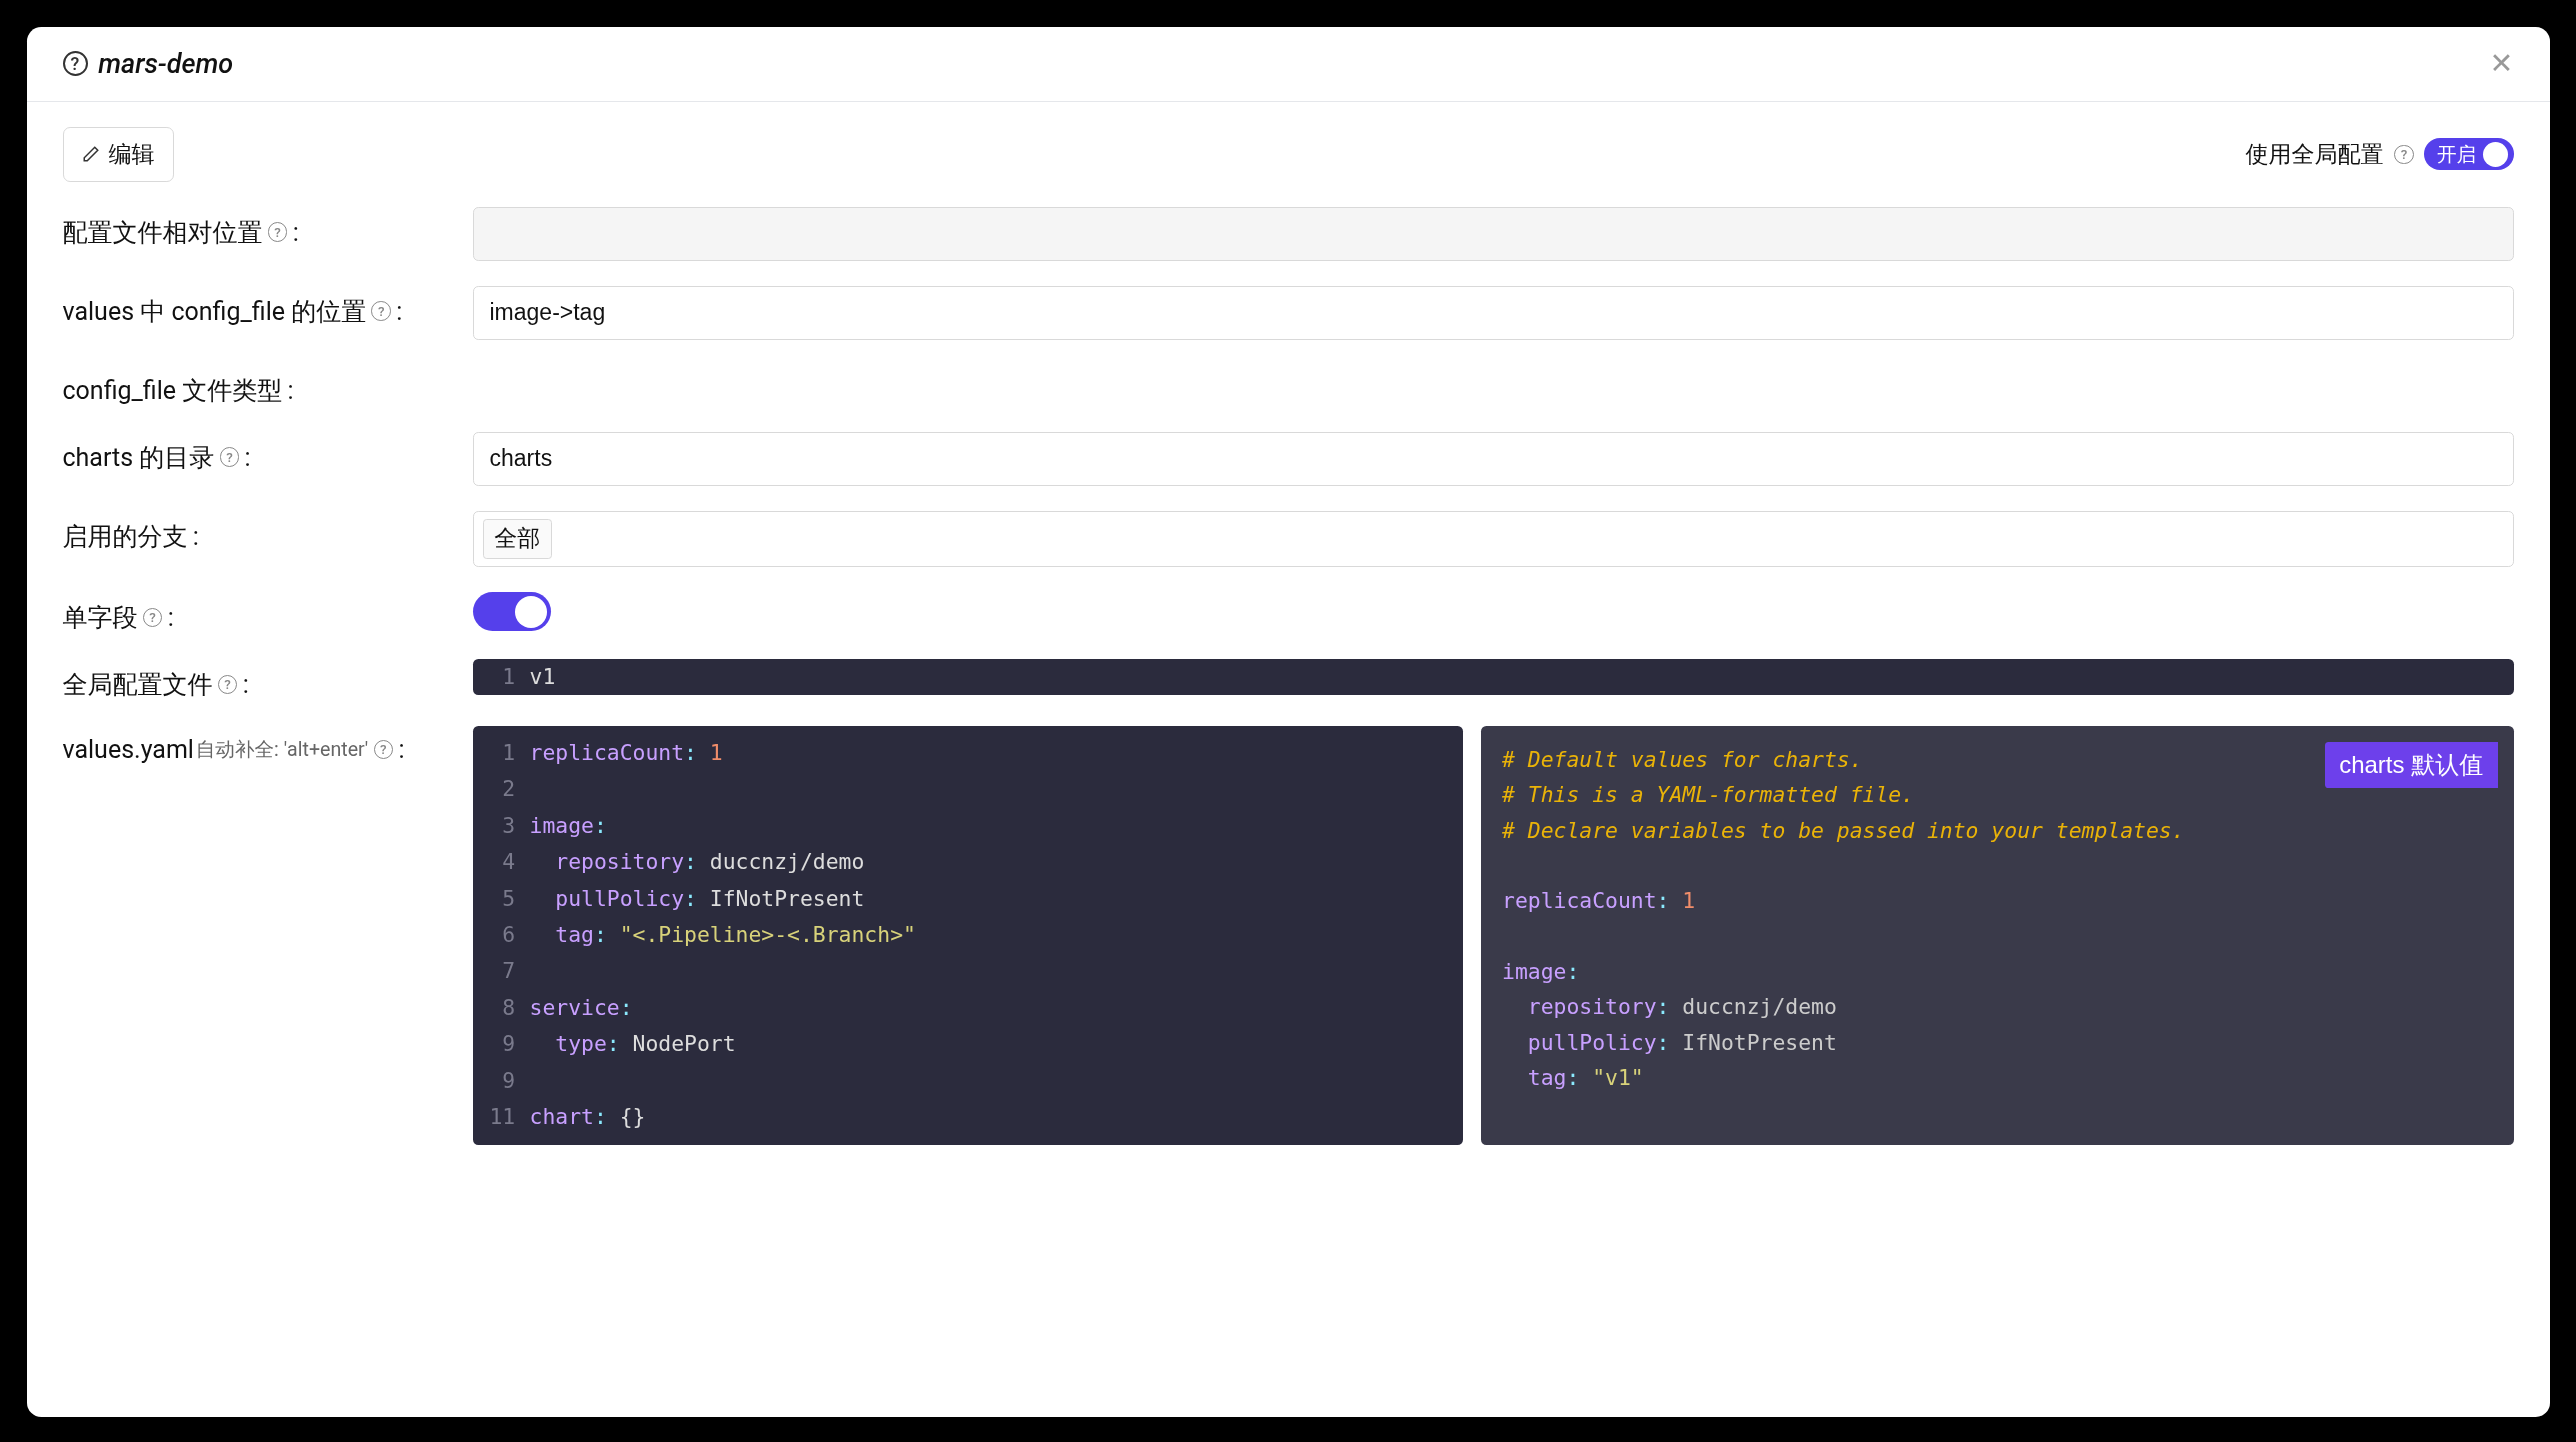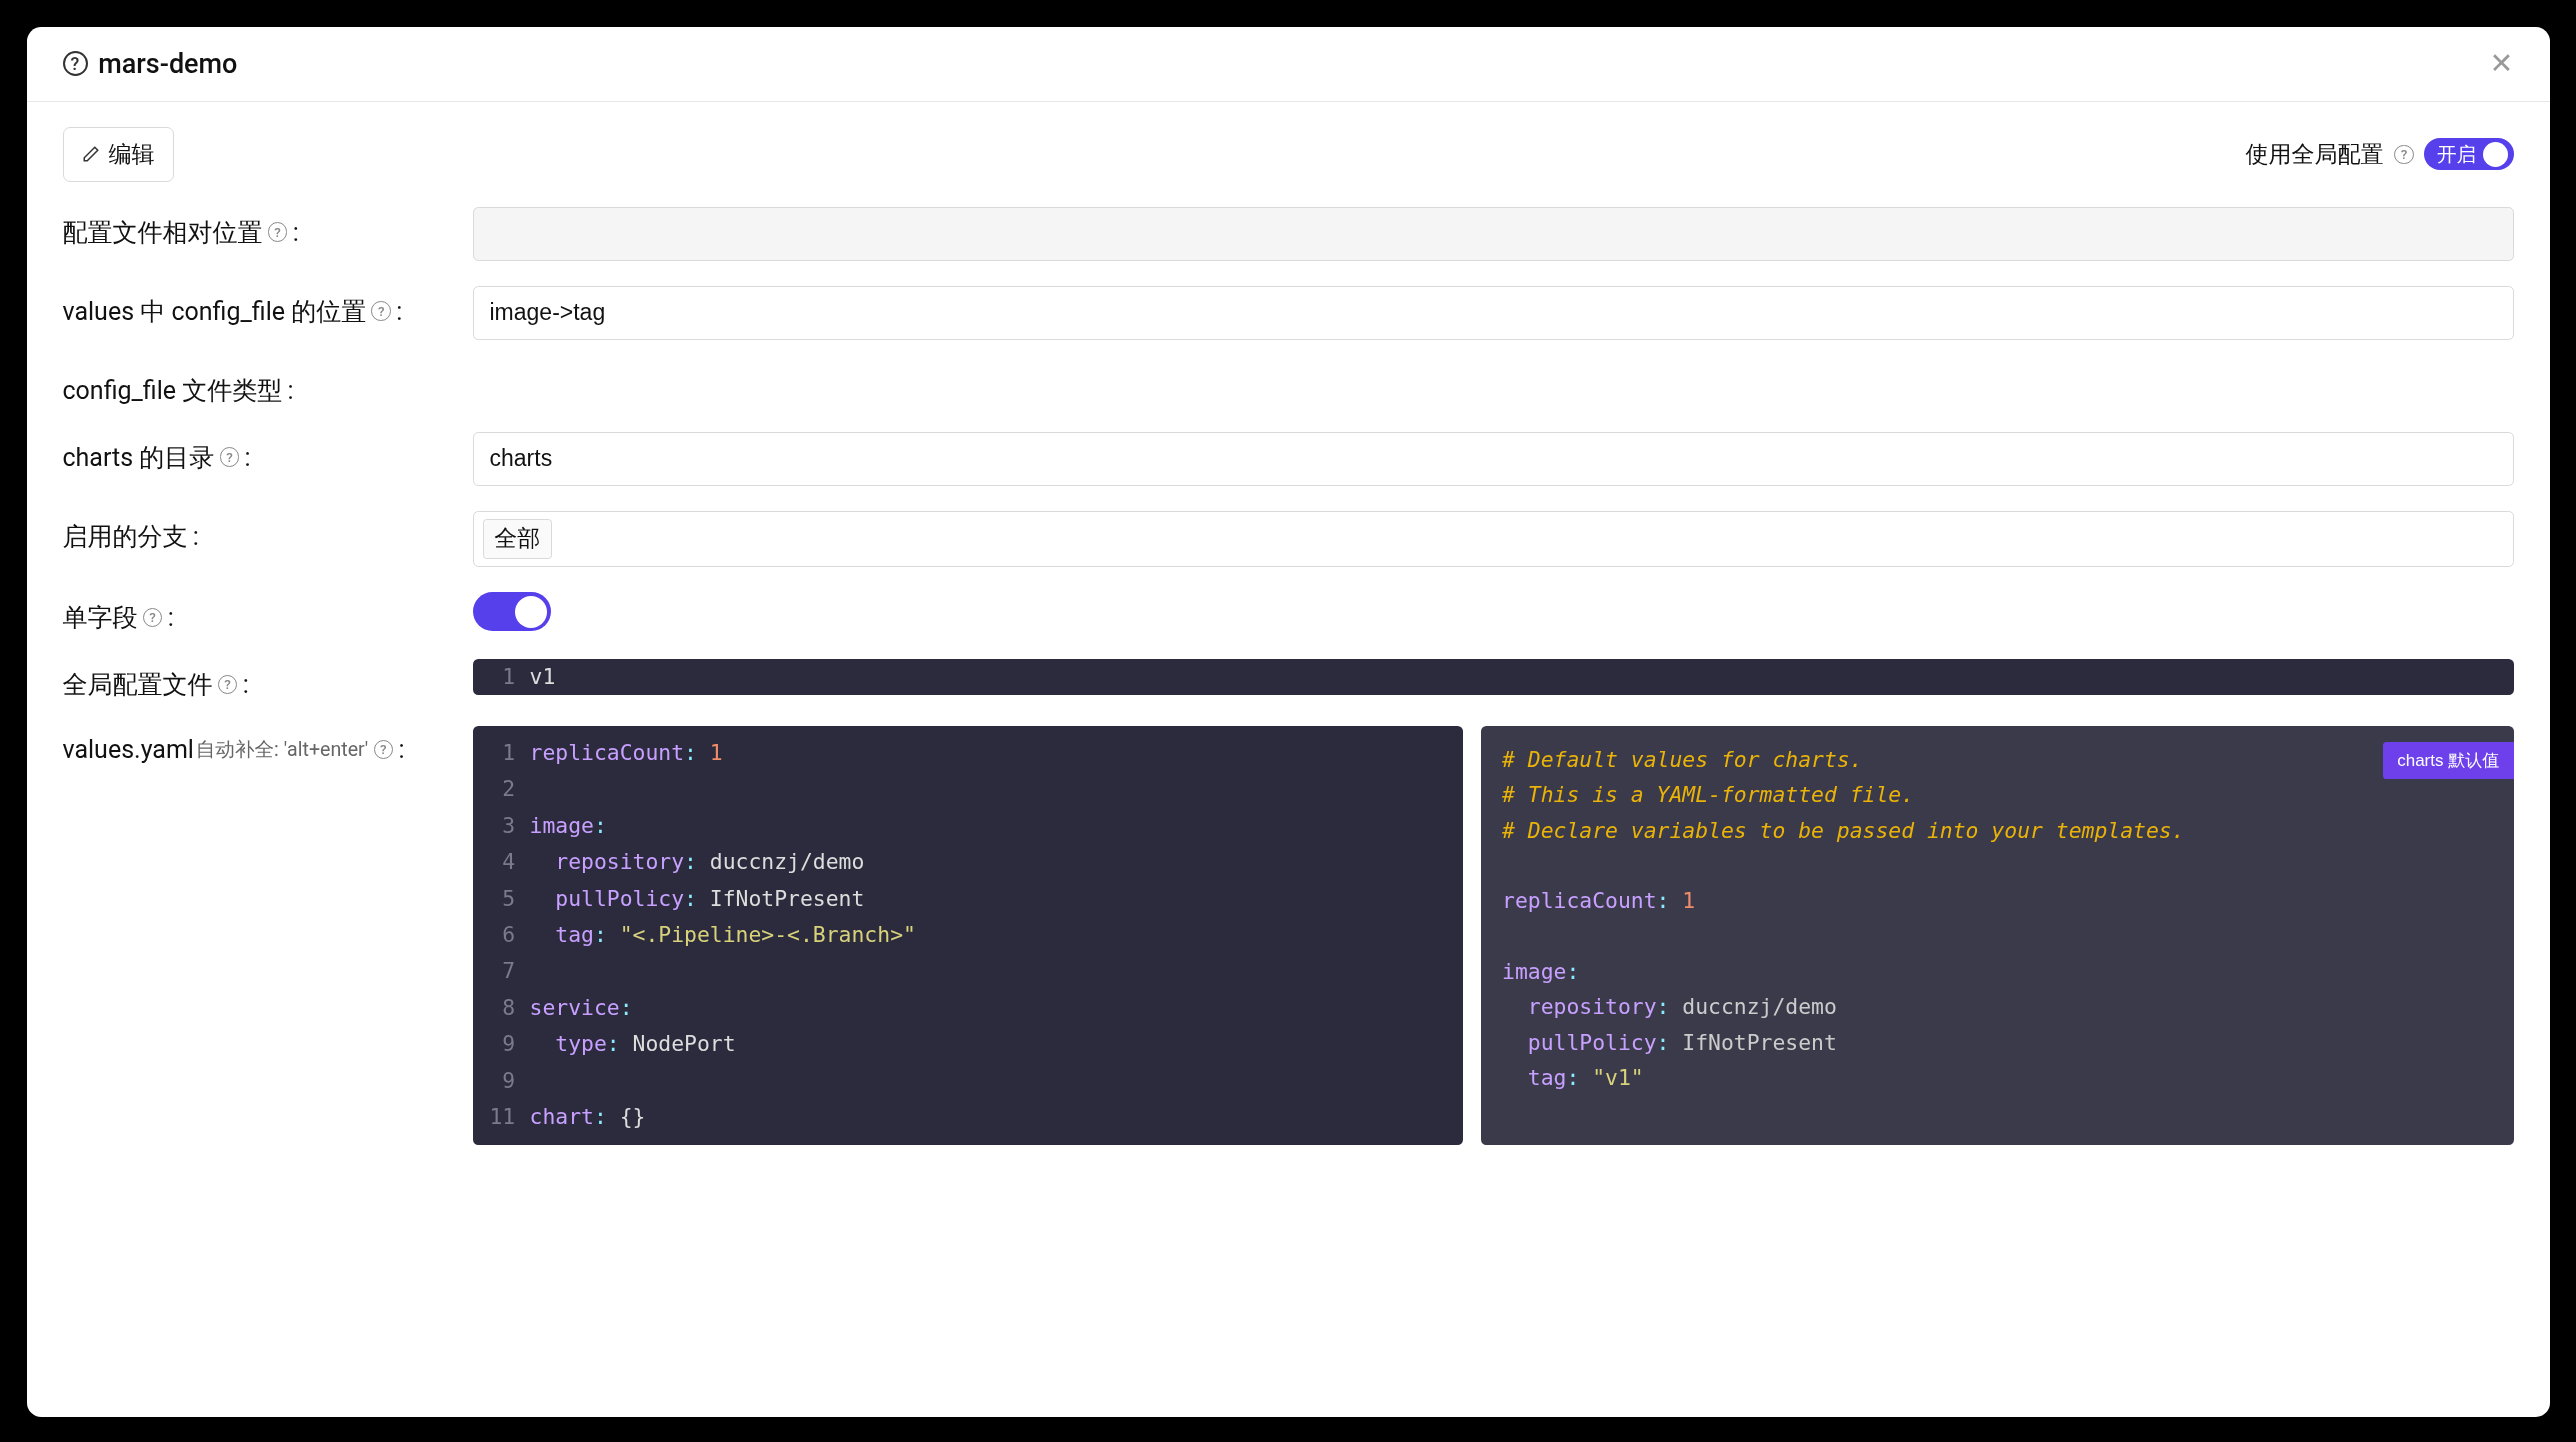--- a/index.html
+++ b/index.html
@@ -30,20 +30,21 @@
 .modal-header .title-wrap {
   display: flex;
   align-items: center;
   gap: 10.7px;
   flex: 1;
 }
 .modal-header .title {
   font-size: 27px;
   font-weight: 500;
   color: #111;
+  font-style: italic;
 }
 .help-icon {
   width: 25px;
   height: 25px;
   border: 2.2px solid #333;
   border-radius: 50%;
   display: inline-flex;
   align-items: center;
   justify-content: center;
   font-size: 18px;
@@ -240,24 +241,24 @@
   font-family: "Menlo","Monaco","Consolas",monospace;
   font-size: 21.4px;
   color: #ccc;
   position: relative;
   height: 419px;
   overflow: hidden;
 }
 .default-badge {
   position: absolute;
   top: 16px;
-  right: 0;
+  right: 16px;
   background: #6d40eb;
   color: #fff;
-  font-size: 17px;
+  font-size: 24px;
   padding: 7.1px 14.3px;
   border-radius: 3.6px 0 0 3.6px;
   font-family: -apple-system, BlinkMacSystemFont, sans-serif;
 }
 .tok-key { color: #c8a0ff; }
 .tok-str { color: #d8d27a; }
 .tok-num { color: #f08d6a; }
 .tok-op { color: #8be9fd; }
 .tok-comment { color: #eab308; font-style: italic; }
 .yaml-right-line { white-space: pre; line-height: 1.65; }

